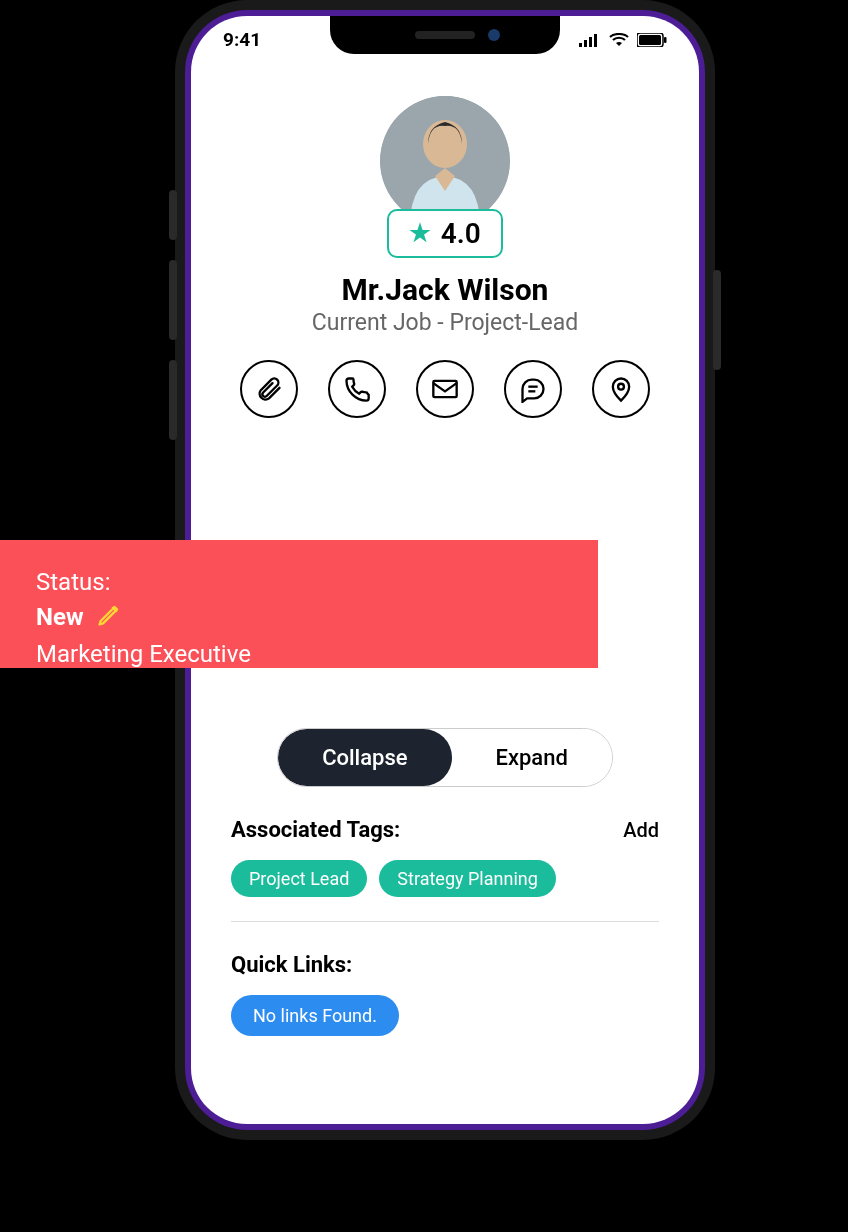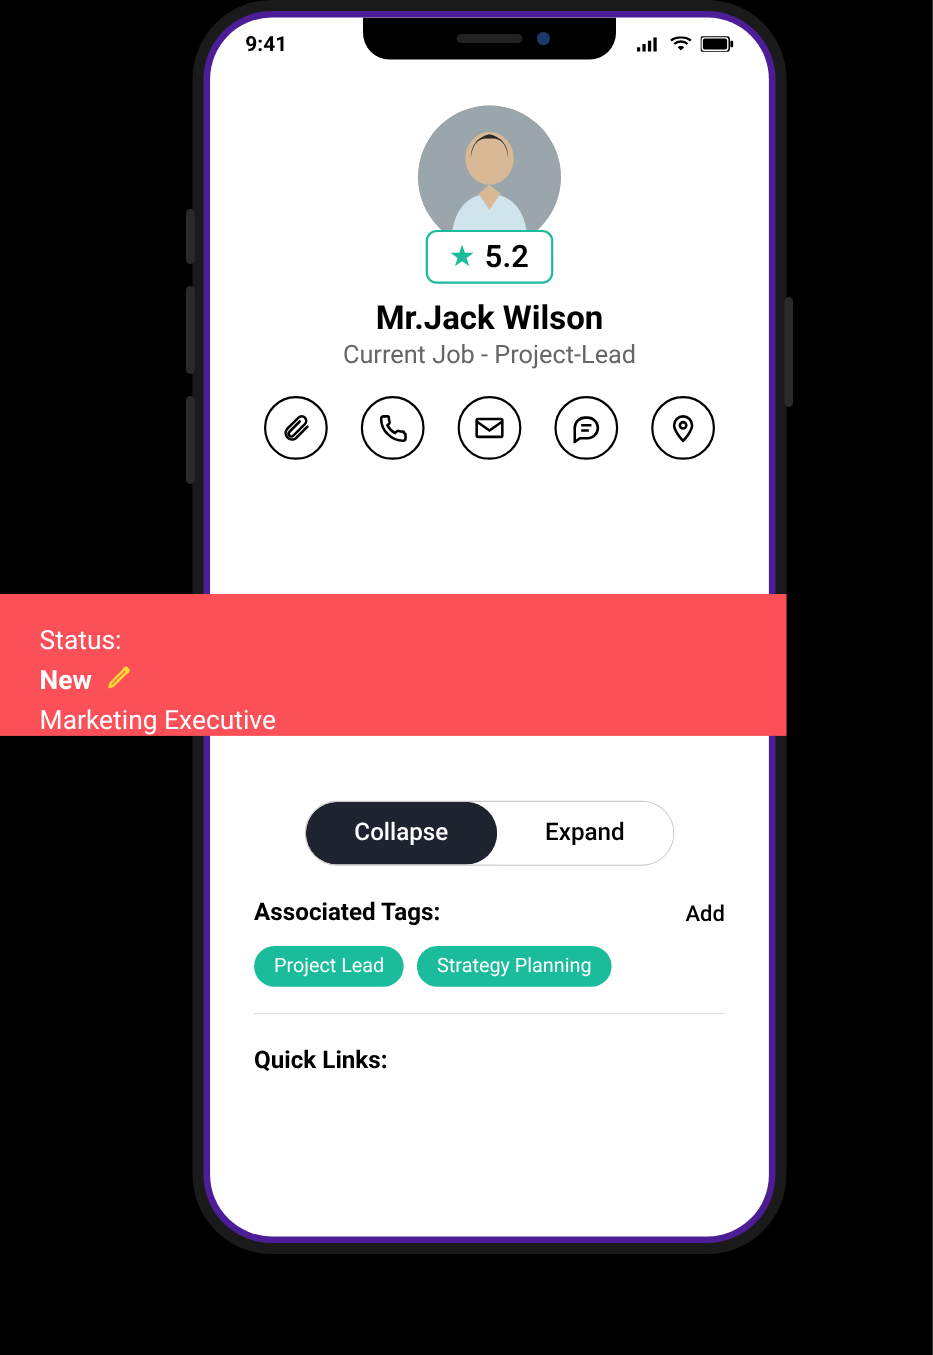--- a/index.html
+++ b/index.html
@@ -139,21 +139,21 @@
     display: flex;
     align-items: center;
     justify-content: center;
   }
   .icon-circle svg { width: 28px; height: 28px; stroke: #000; fill: none; stroke-width: 2; }
 
   .red-panel {
     position: absolute;
     left: 0;
     top: 540px;
-    width: 715px;
+    width: 598px;
     background: #fb5058;
     color: #fff;
     padding: 28px 36px 0 36px;
     z-index: 50;
   }
   .red-panel .status-label { font-size: 24px; }
   .red-panel .status-value {
     font-size: 24px;
     font-weight: 700;
     display: flex;
@@ -279,21 +279,21 @@
             <svg viewBox="0 0 130 130">
               <circle cx="65" cy="65" r="65" fill="#9aa6ab"></circle>
               <ellipse cx="65" cy="48" rx="22" ry="24" fill="#d9b896"></ellipse>
               <path d="M65 30 Q50 28 48 48 Q48 30 65 26 Q82 30 82 48 Q80 28 65 30" fill="#2a2a2a"></path>
               <path d="M30 130 Q30 82 65 80 Q100 82 100 130 Z" fill="#cfe4ec"></path>
               <path d="M55 80 L65 95 L75 80 L65 72 Z" fill="#d9b896"></path>
             </svg>
           </div>
           <div class="rating-badge">
             <span class="star">★</span>
-            <span>5.2</span>
+            <span>4.0</span>
           </div>
           <div class="name">Mr.Jack Wilson</div>
           <div class="job">Current Job - Project-Lead</div>
           <div class="action-icons">
             <div class="icon-circle">
               <svg viewBox="0 0 24 24">
                   <path d="M21 11l-9 9a5 5 0 01-7-7l9-9a3.5 3.5 0 015 5l-9 9a2 2 0 01-3-3l8-8" stroke-linecap="round"></path>
                 </svg>
             </div>
             <div class="icon-circle">
@@ -338,20 +338,21 @@
           <div class="tag-row">
             <span class="tag">Project Lead</span>
             <span class="tag">Strategy Planning</span>
           </div>
         </div>
 
         <div class="divider"></div>
 
         <div class="section">
           <div class="section-title">Quick Links:</div>
+          <div class="blue-pill">No links Found.</div>
         </div>
       </div>
     </div>
   </div>
 </div>
 
 <div class="red-panel">
   <div class="status-label">Status:</div>
   <div class="status-value">
     <span>New</span>

